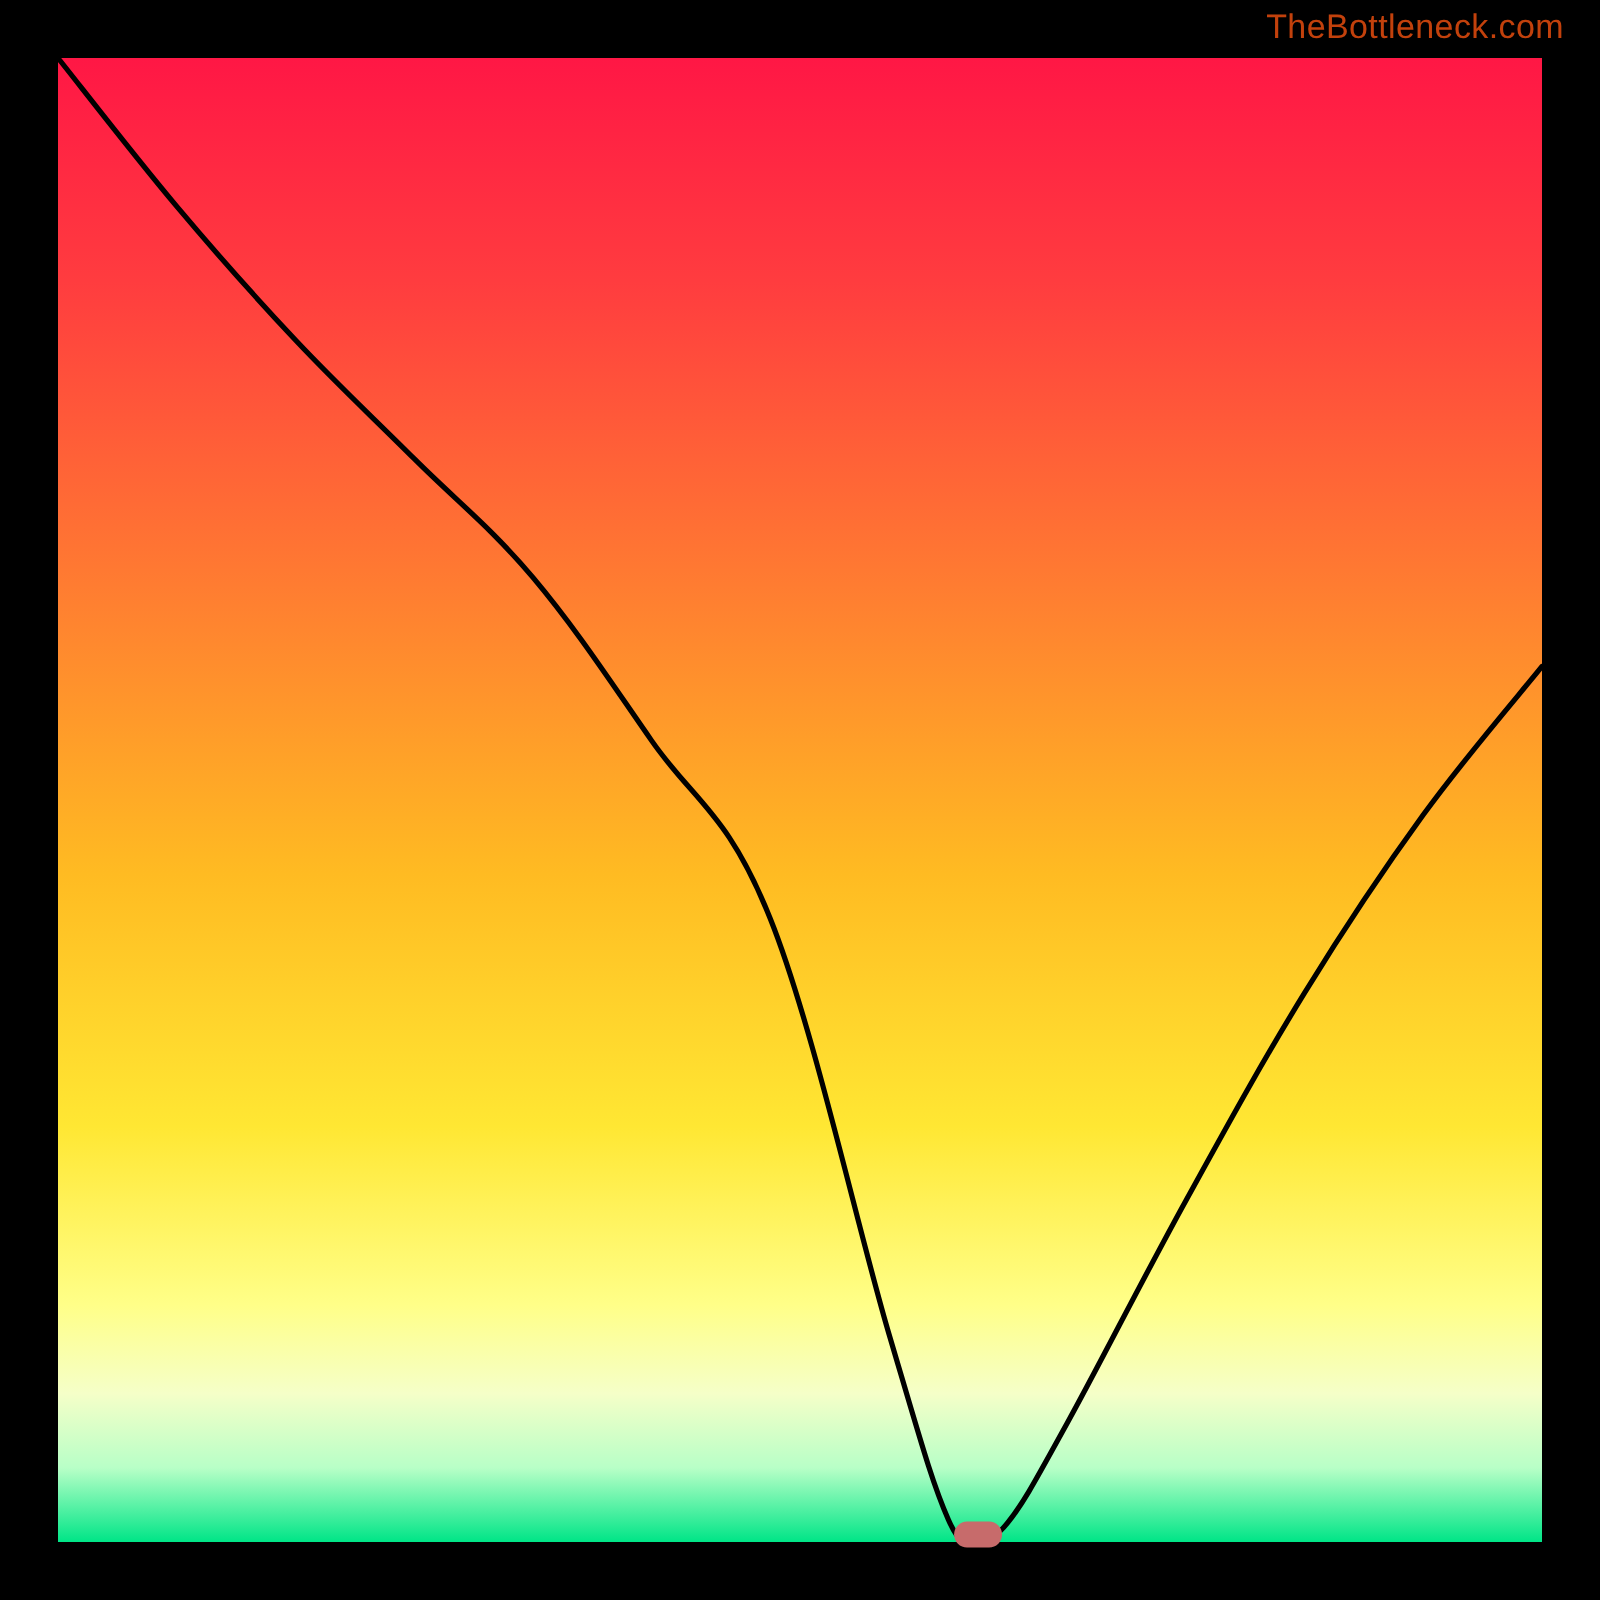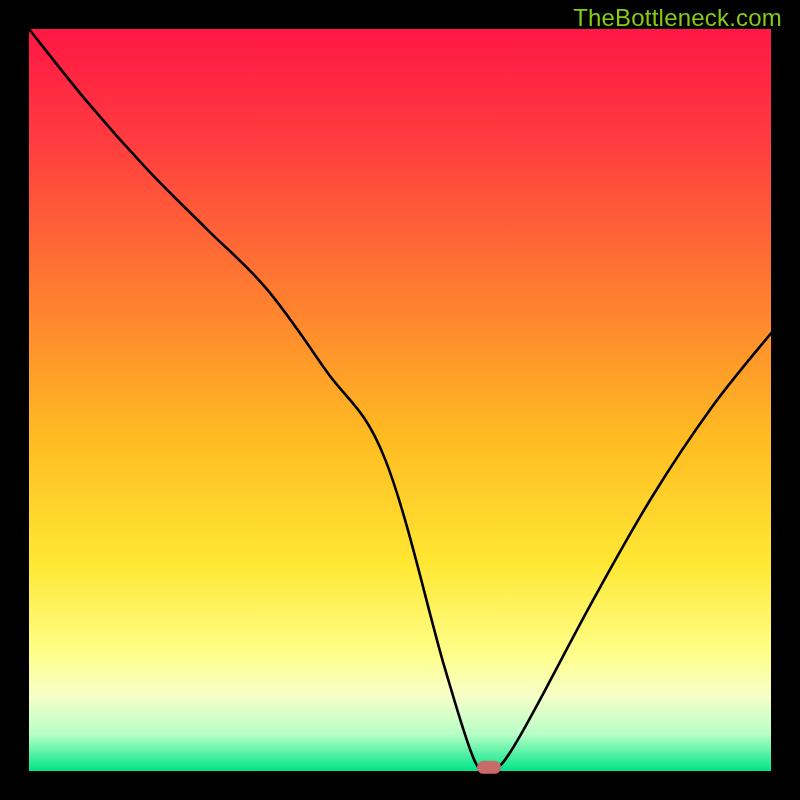--- a/index.html
+++ b/index.html
@@ -13,22 +13,22 @@
   }
   .container {
     position: relative;
     width: 800px;
     height: 800px;
   }
   .watermark {
     position: absolute;
     top: 4px;
     right: 18px;
-    color: #84cc16;
-    font-size: 24px;
+    color: #c2410c;
+    font-size: 17px;
     font-weight: 500;
     letter-spacing: 0.2px;
     z-index: 50;
     user-select: none;
   }
   svg {
     position: absolute;
     inset: 0;
   }
 </style>

